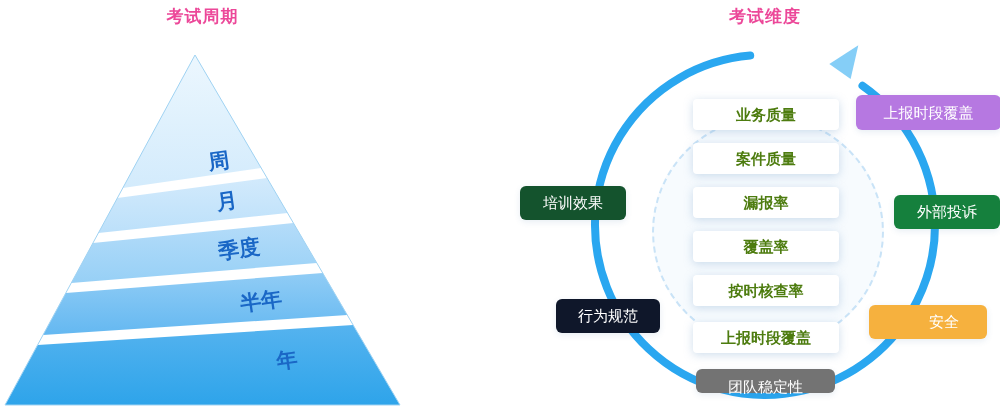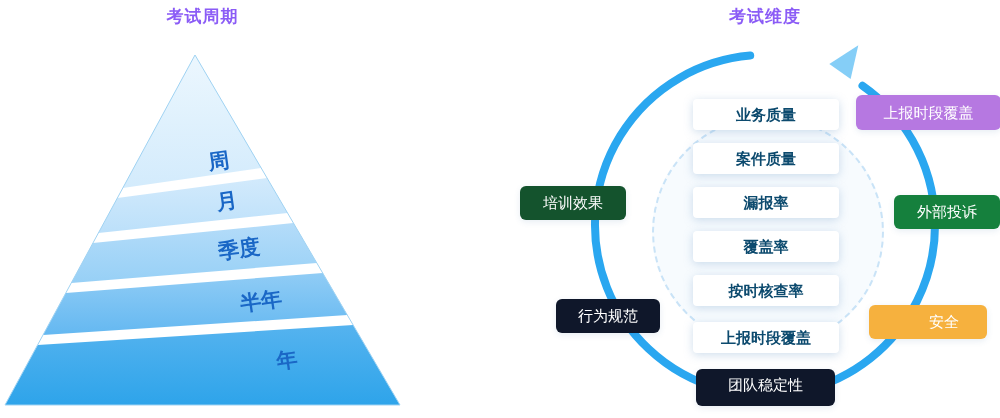--- a/index.html
+++ b/index.html
@@ -7,21 +7,21 @@
     width: 1000px; height: 418px;
     background: #ffffff;
     font-family: "Liberation Sans", sans-serif;
     overflow: hidden;
   }
   .stage { position: relative; width: 1000px; height: 418px; }
 
   .section-title {
     position: absolute; top: 5px;
     font-size: 17px; font-weight: bold;
-    color: #8b5cf6; text-align: center;
+    color: #ec4899; text-align: center;
     letter-spacing: 1px;
   }
 
   
   .pyramid-svg { position: absolute; left: 0; top: 40px; }
   .pyramid-svg text {
     fill: #1a67c6;
     font-size: 21px;
     font-weight: 600;
     font-family: "Liberation Sans", sans-serif;
@@ -36,21 +36,21 @@
     border: 2px dashed #c9e3f7;
     border-radius: 50%;
     background: rgba(240, 248, 254, 0.55);
   }
 
   .metric-card {
     position: absolute; left: 693px;
     width: 146px; height: 31px; line-height: 31px;
     background: #ffffff; border-radius: 4px;
     text-align: center;
-    color: #0c4a6e; font-size: 15px; font-weight: bold;
+    color: #4d7c0f; font-size: 15px; font-weight: bold;
     box-shadow: 0 2px 10px rgba(126, 166, 206, 0.38);
   }
 
   .dim-badge {
     position: absolute; height: 34px; line-height: 34px;
     border-radius: 6px;
     color: #ffffff; text-align: center;
     font-size: 15px; font-weight: 500;
     box-shadow: 0 2px 6px rgba(60, 110, 160, 0.12);
   }
@@ -113,16 +113,16 @@
   <div class="metric-card" style="top:143px;">案件质量</div>
   <div class="metric-card" style="top:187px;">漏报率</div>
   <div class="metric-card" style="top:231px;">覆盖率</div>
   <div class="metric-card" style="top:275px;">按时核查率</div>
   <div class="metric-card" style="top:322px;">上报时段覆盖</div>
 
   <div class="dim-badge" style="left: 520px; top: 186px; width: 106px; background: #14532d;">培训效果</div>
   <div class="dim-badge" style="left: 856px; top: 95px; width: 145px; height: 35px; line-height: 35px; background: rgb(182, 120, 225);">上报时段覆盖</div>
   <div class="dim-badge" style="left: 894px; top: 195px; width: 106px; background: #15803d;">外部投诉</div>
   <div class="dim-badge" style="left: 869px; top: 305px; width: 86px; background: rgb(246, 177, 62); padding-left: 32px;">安全</div>
-  <div class="dim-badge" style="left: 696px; top: 369px; width: 139px; height: 37px; line-height: 35px; background: #0f172a; font-family: Liberation Mono, monospace;">团队稳定性</div>
+  <div class="dim-badge" style="left: 696px; top: 369px; width: 139px; height: 24px; line-height: 35px; background: #737373;">团队稳定性</div>
   <div class="dim-badge" style="left: 556px; top: 299px; width: 104px; background: #0f172a;">行为规范</div>
 
 </div>
 
 </body></html>

